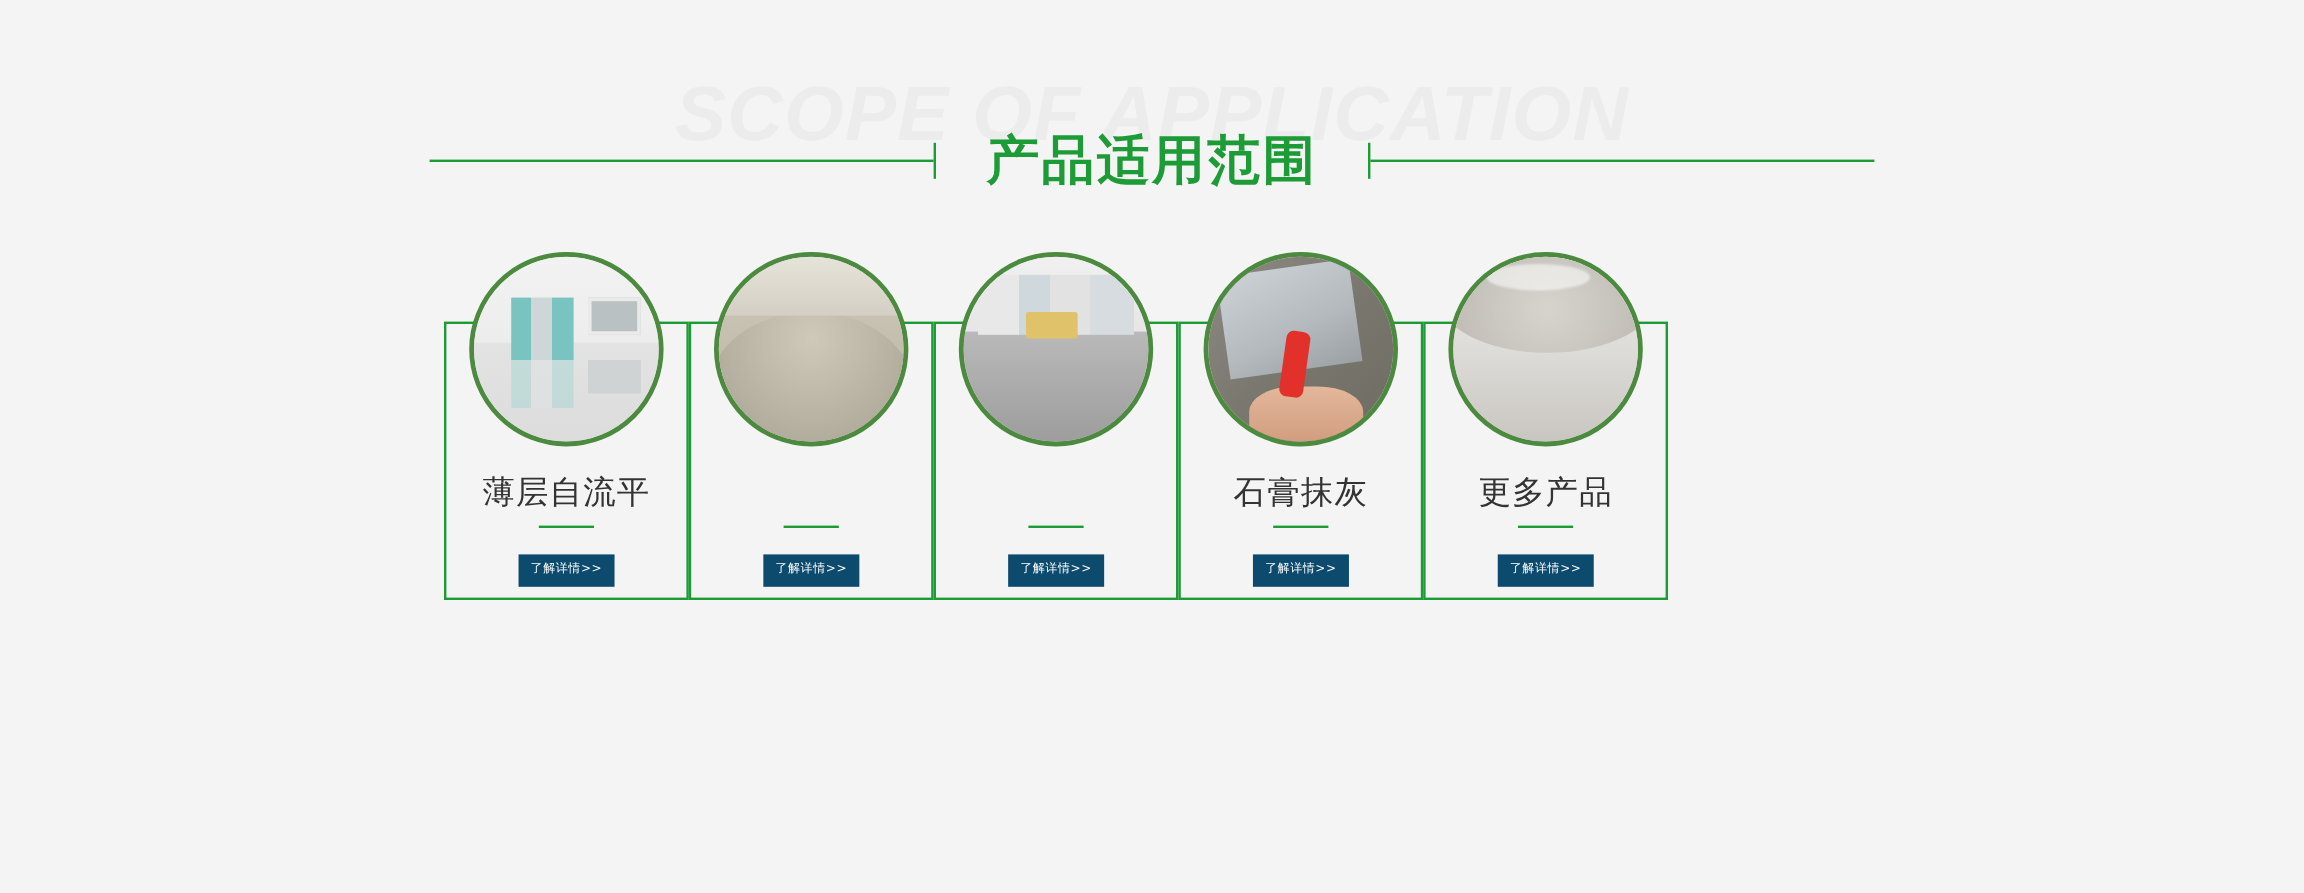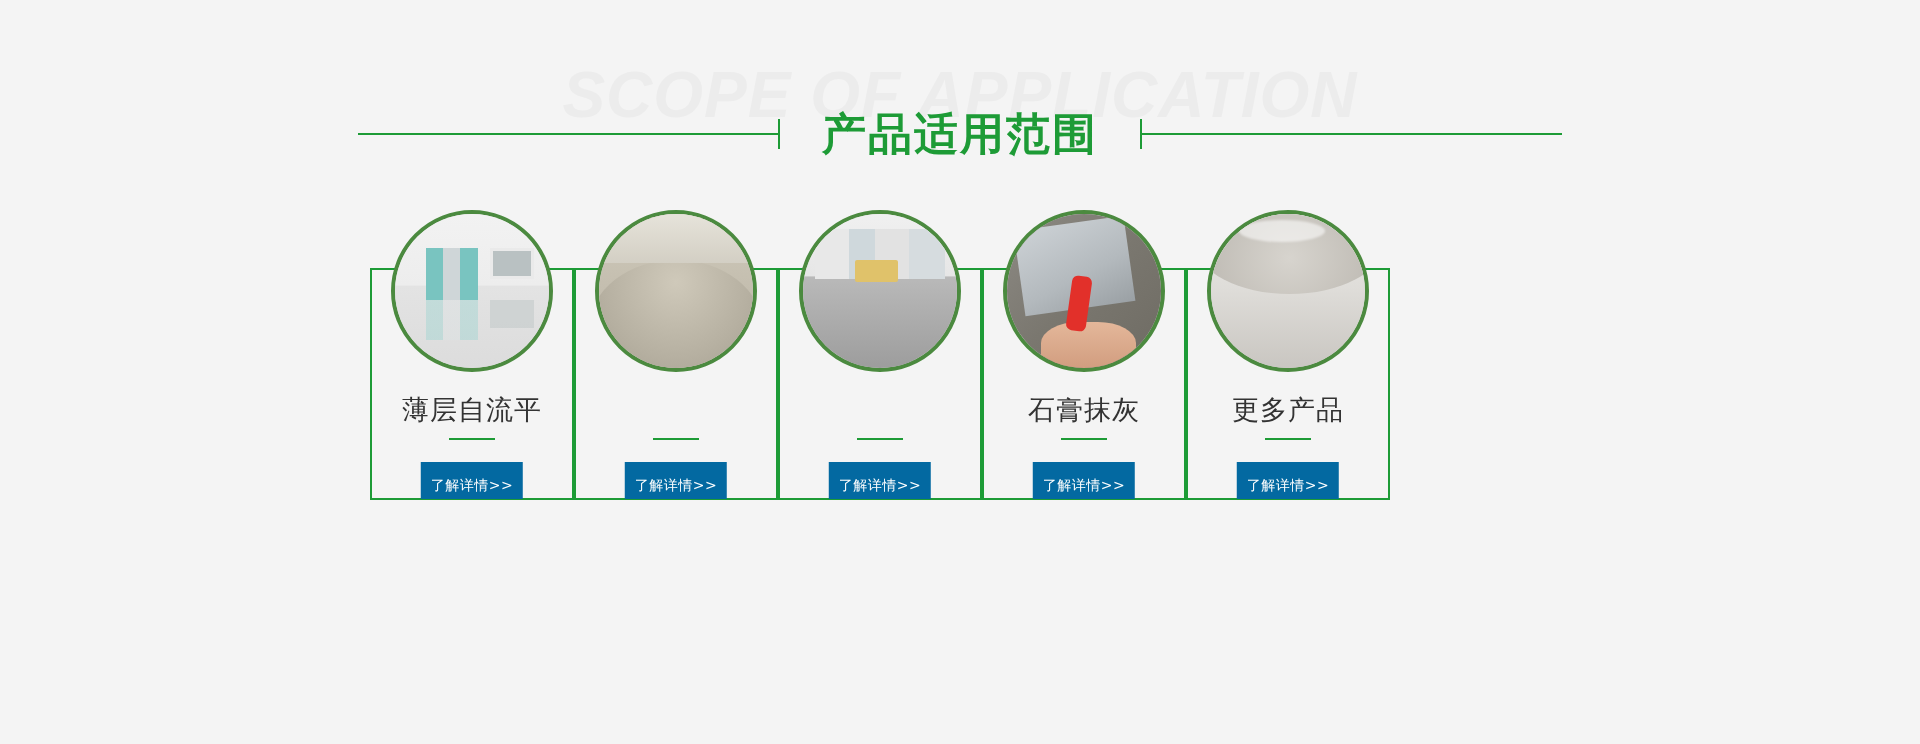--- a/index.html
+++ b/index.html
@@ -105,25 +105,25 @@
     position: absolute;
     left: 50%; transform: translateX(-50%);
     top: 228px;
     width: 46px; height: 0;
     border-top: 2px solid #1d9b36;
   }
   .card-btn {
     position: absolute;
     left: 50%; transform: translateX(-50%);
     top: 252px;
-    background: #0369a1;
+    background: #0c4a6e;
     color: #ffffff;
-    font-size: 14px;
+    font-size: 10px;
     line-height: 14px;
-    padding: 16px 10px 7px 10px;
+    padding: 6px 10px 7px 10px;
     white-space: nowrap;
     letter-spacing: 0.5px;
     cursor: pointer;
     font-family: "DejaVu Sans", "Liberation Sans", sans-serif;
   }
 
   
   
   .art-floor1 { background: linear-gradient(#f2f2f2 0%, #ededed 46%, #e3e3e3 47%, #dcdcdc 100%); }
   .art-floor1::before {

